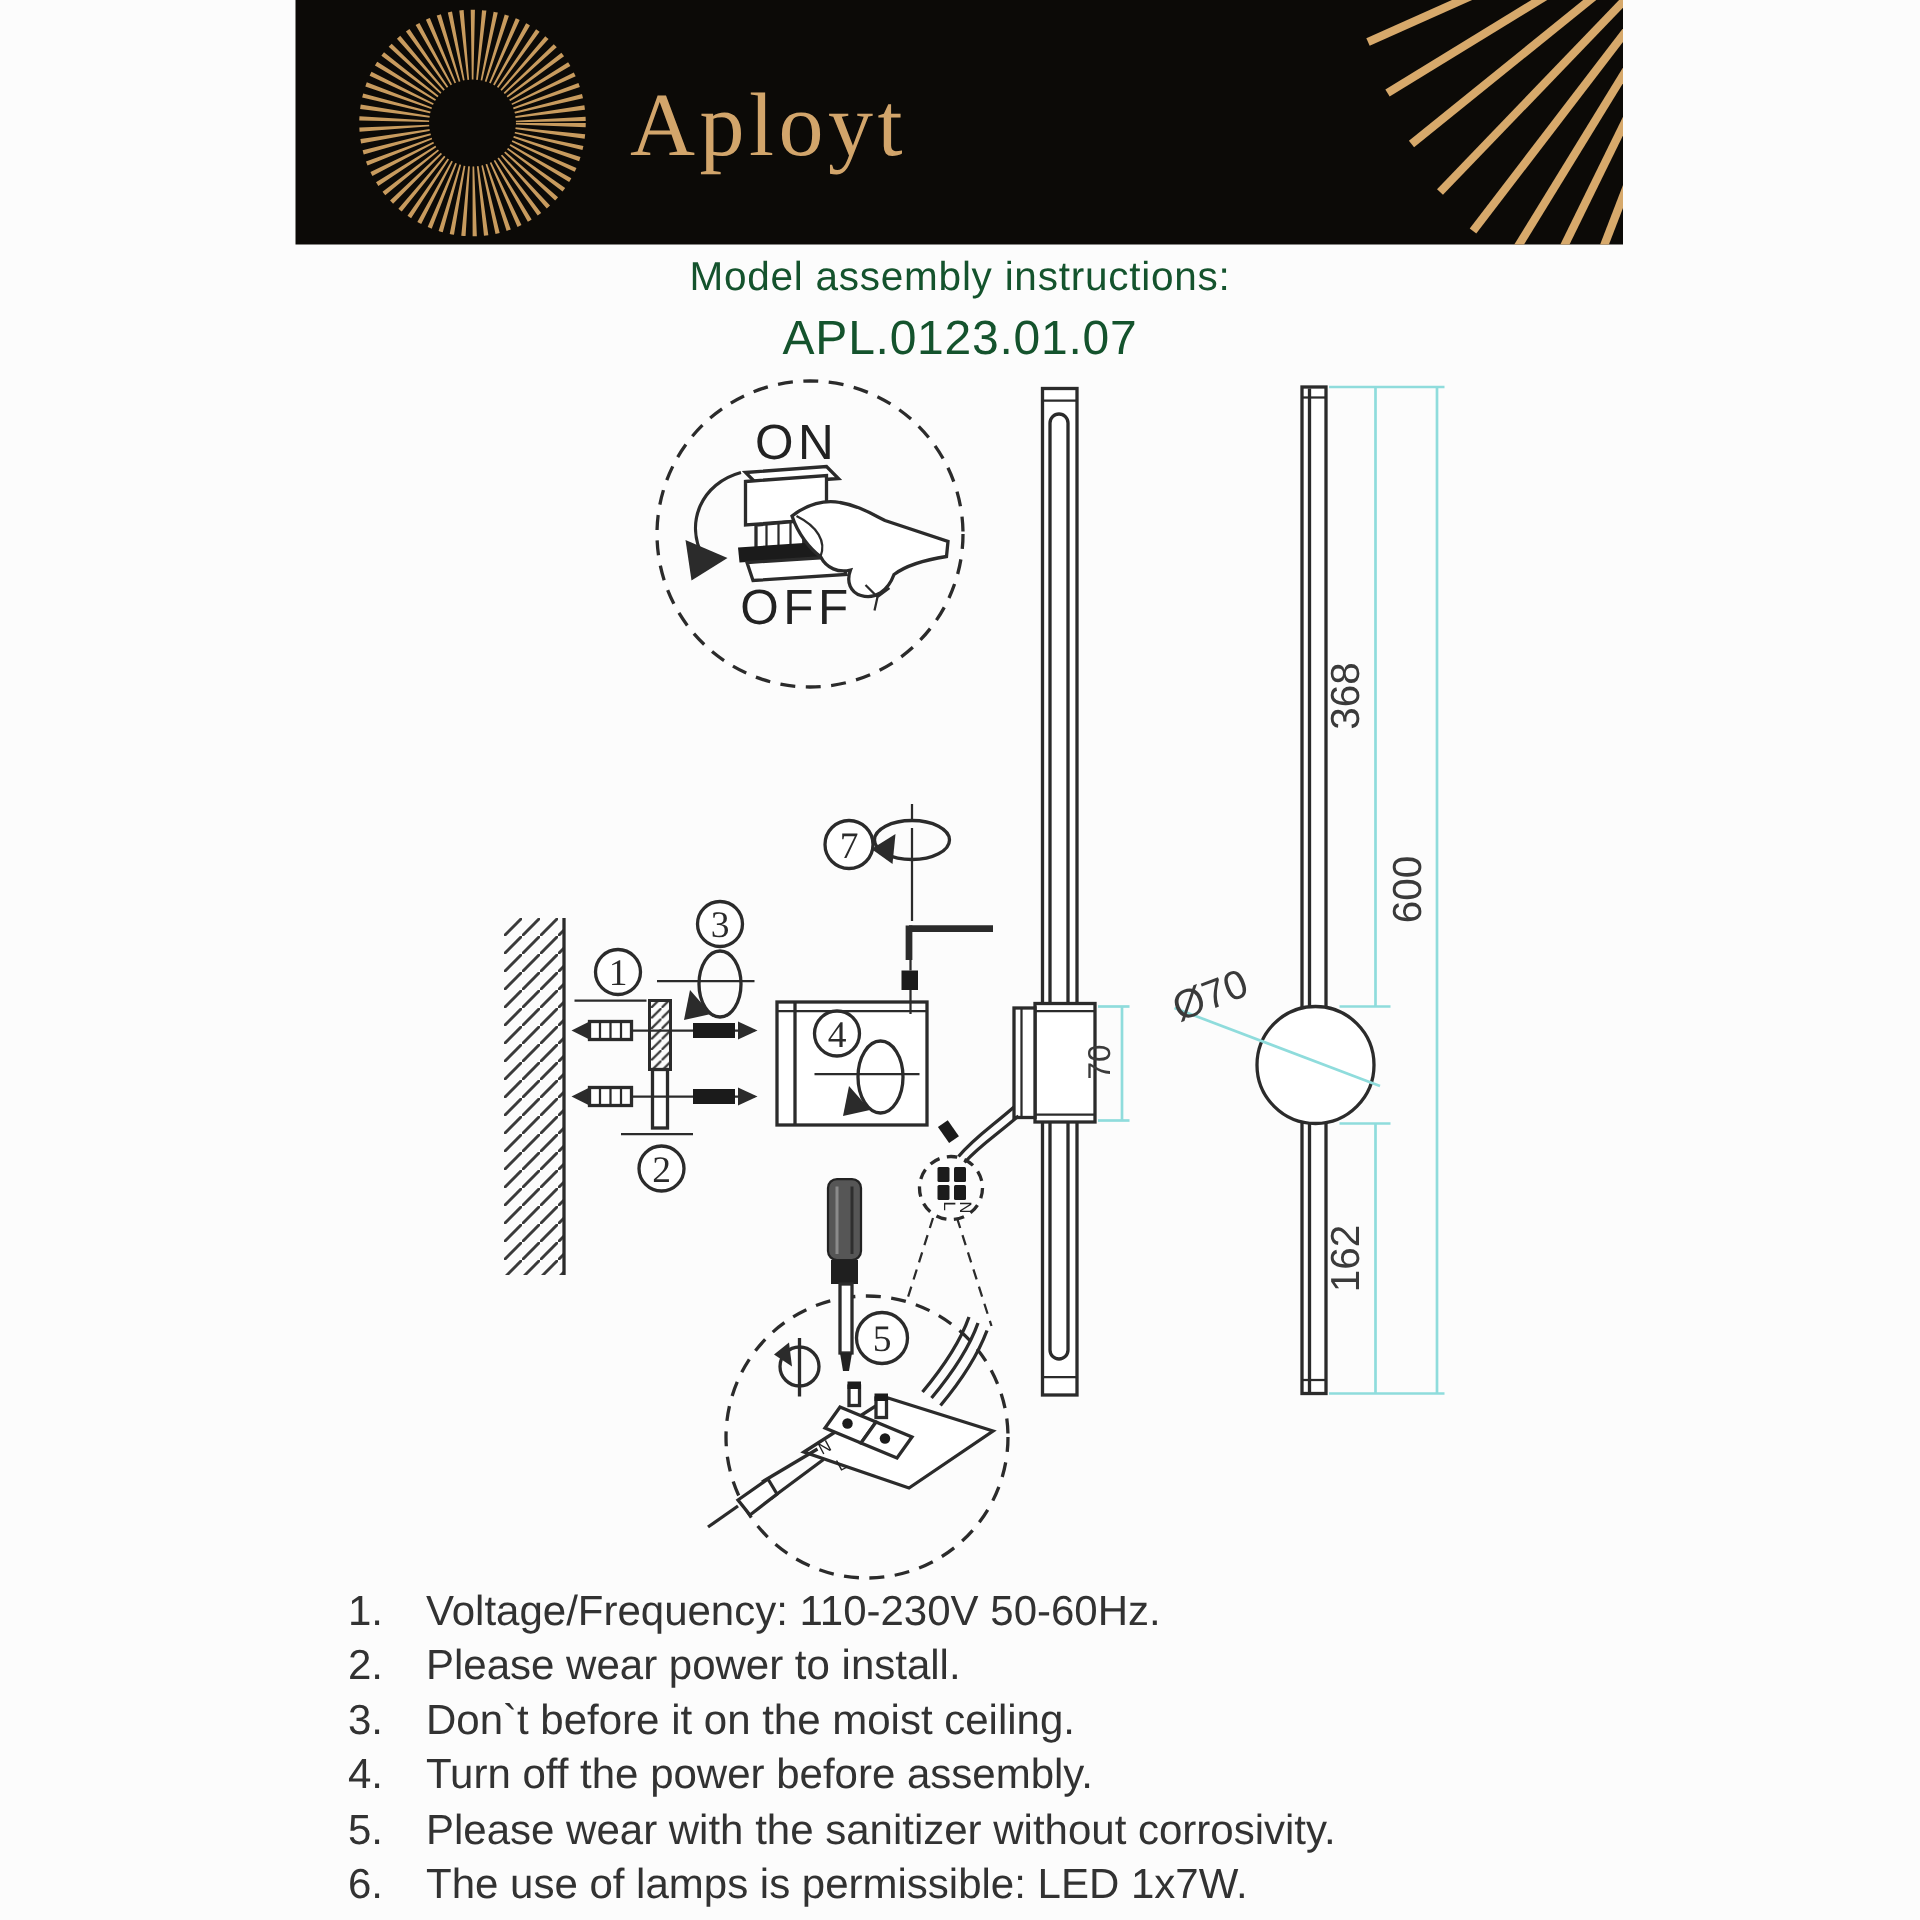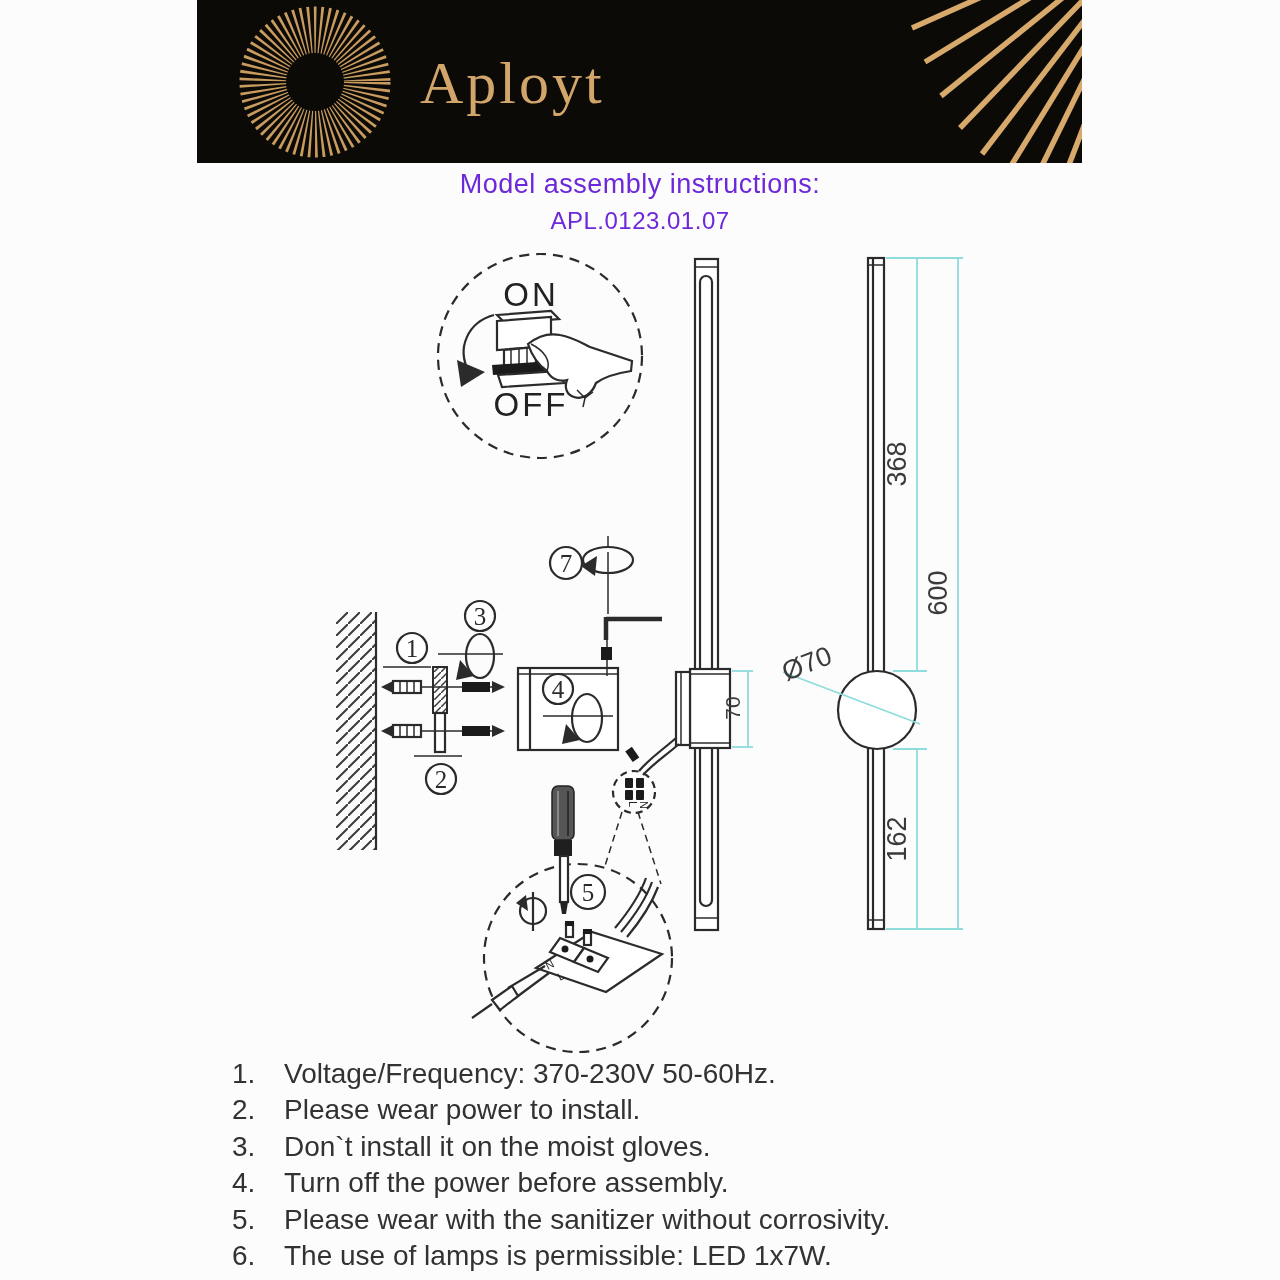--- a/index.html
+++ b/index.html
@@ -14,23 +14,23 @@
   .dsh2{stroke-dasharray:7 5;}
   .cy {stroke:#8fdcdc;fill:none;stroke-width:1.8;}
   .dark{fill:#1b1b1b;stroke:none;}
   .dimtxt{fill:#3a3a3a;font-family:"Liberation Sans",sans-serif;font-size:27px;}
   .dimtxt-s{fill:#3a3a3a;font-family:"Liberation Sans",sans-serif;font-size:21px;}
   .badge{font-family:"Liberation Serif",serif;font-size:25px;fill:#2b2b2b;}
   .swtxt{font-family:"Liberation Sans",sans-serif;font-size:33px;fill:#222;letter-spacing:3px;}
   .tinytxt{font-family:"Liberation Sans",sans-serif;font-size:11px;fill:#222;}
   .brand{font-family:"Liberation Serif",serif;font-size:60px;fill:#d2a56b;letter-spacing:3px;}
   
-  .title-block{position:absolute;left:0;right:0;top:169px;text-align:center;color:#6d28d9;}
+  .title-block{position:absolute;left:0;right:0;top:169px;text-align:center;color:#14532d;}
   .title-line1{font-size:27px;font-weight:500;letter-spacing:.5px;}
-  .title-line2{font-size:24px;font-weight:500;margin-top:7px;letter-spacing:.5px;}
+  .title-line2{font-size:32px;font-weight:500;margin-top:7px;letter-spacing:.5px;}
   .instructions{position:absolute;left:232px;top:1056px;width:880px;color:#323232;}
   .instr-row{display:flex;font-size:28px;line-height:36.4px;font-weight:400;}
   .instr-num{width:52px;flex:0 0 52px;}
   .instr-text{flex:1;}
 </style>
 </head>
 <body>
 
 <div class="page">
 
@@ -296,29 +296,29 @@
 </svg>
 
 <div class="title-block">
   <div class="title-line1">Model assembly instructions:</div>
   <div class="title-line2">APL.0123.01.07</div>
 </div>
 
 <div class="instructions">
   <div class="instr-row">
     <span class="instr-num">1.</span>
-    <span class="instr-text">Voltage/Frequency: 370-230V 50-60Hz.</span>
+    <span class="instr-text">Voltage/Frequency: 110-230V 50-60Hz.</span>
   </div>
   <div class="instr-row">
     <span class="instr-num">2.</span>
     <span class="instr-text">Please wear power to install.</span>
   </div>
   <div class="instr-row">
     <span class="instr-num">3.</span>
-    <span class="instr-text">Don`t install it on the moist gloves.</span>
+    <span class="instr-text">Don`t before it on the moist ceiling.</span>
   </div>
   <div class="instr-row">
     <span class="instr-num">4.</span>
     <span class="instr-text">Turn off the power before assembly.</span>
   </div>
   <div class="instr-row">
     <span class="instr-num">5.</span>
     <span class="instr-text">Please wear with the sanitizer without corrosivity.</span>
   </div>
   <div class="instr-row">

